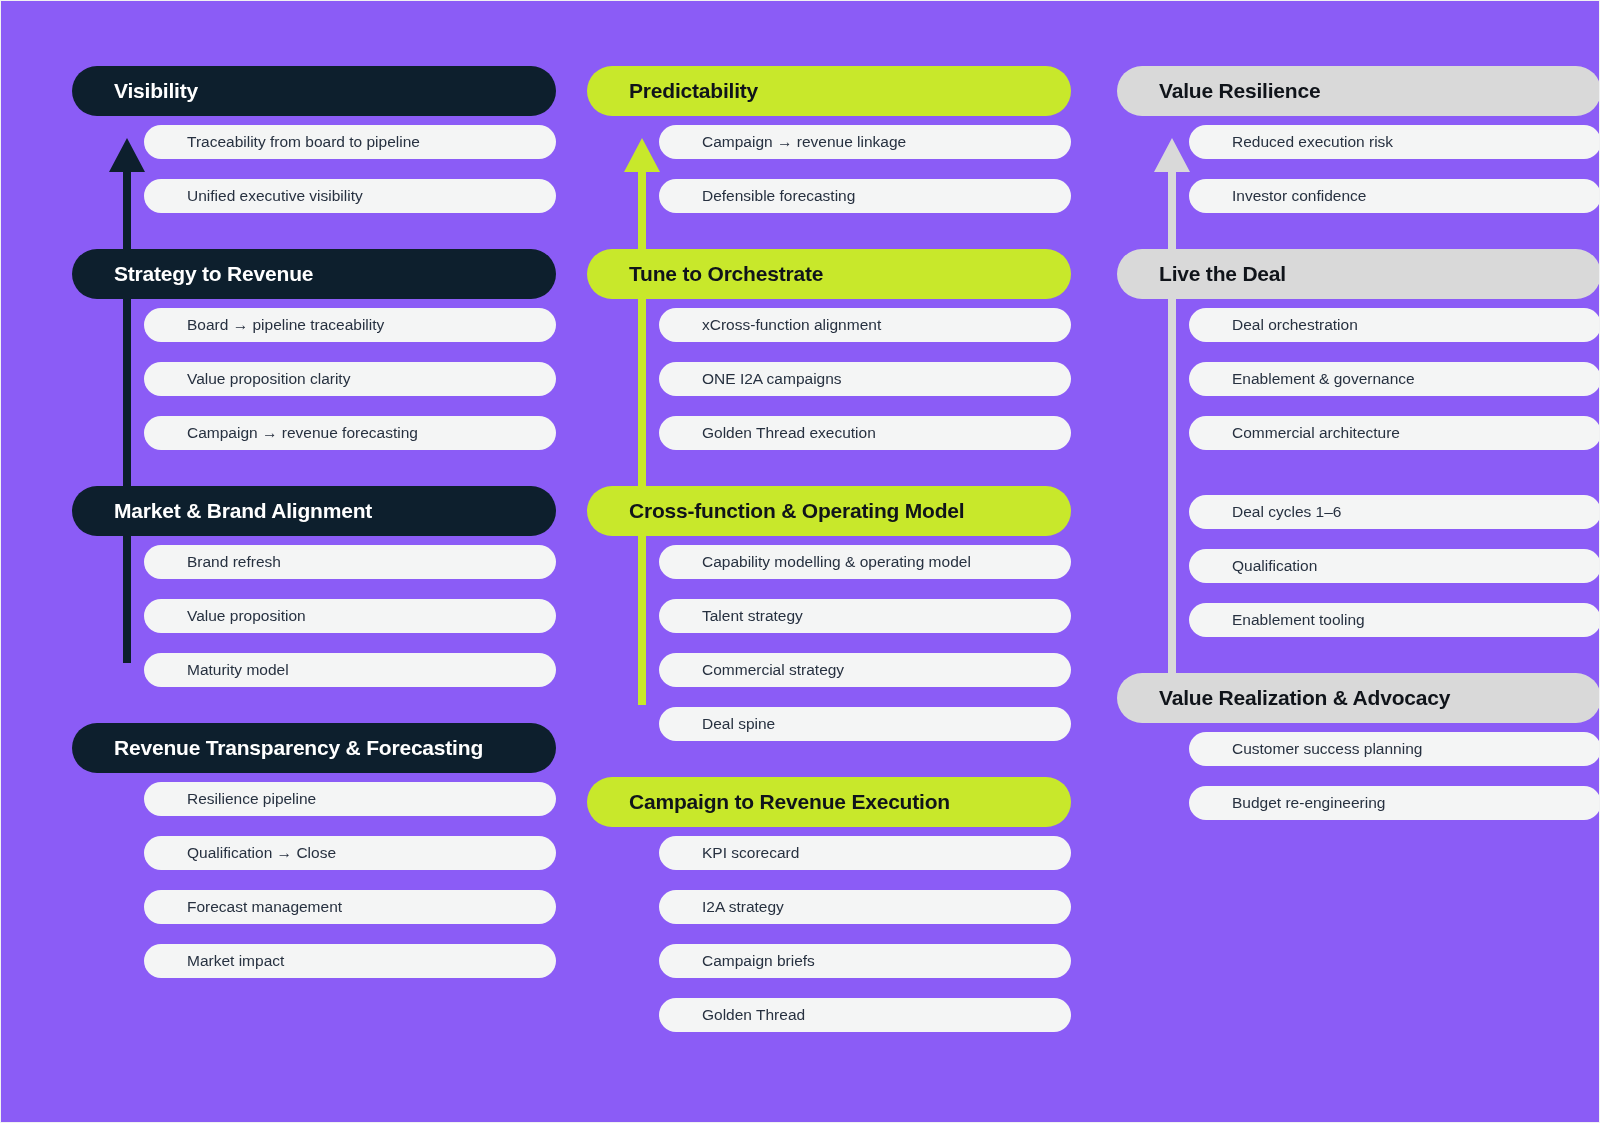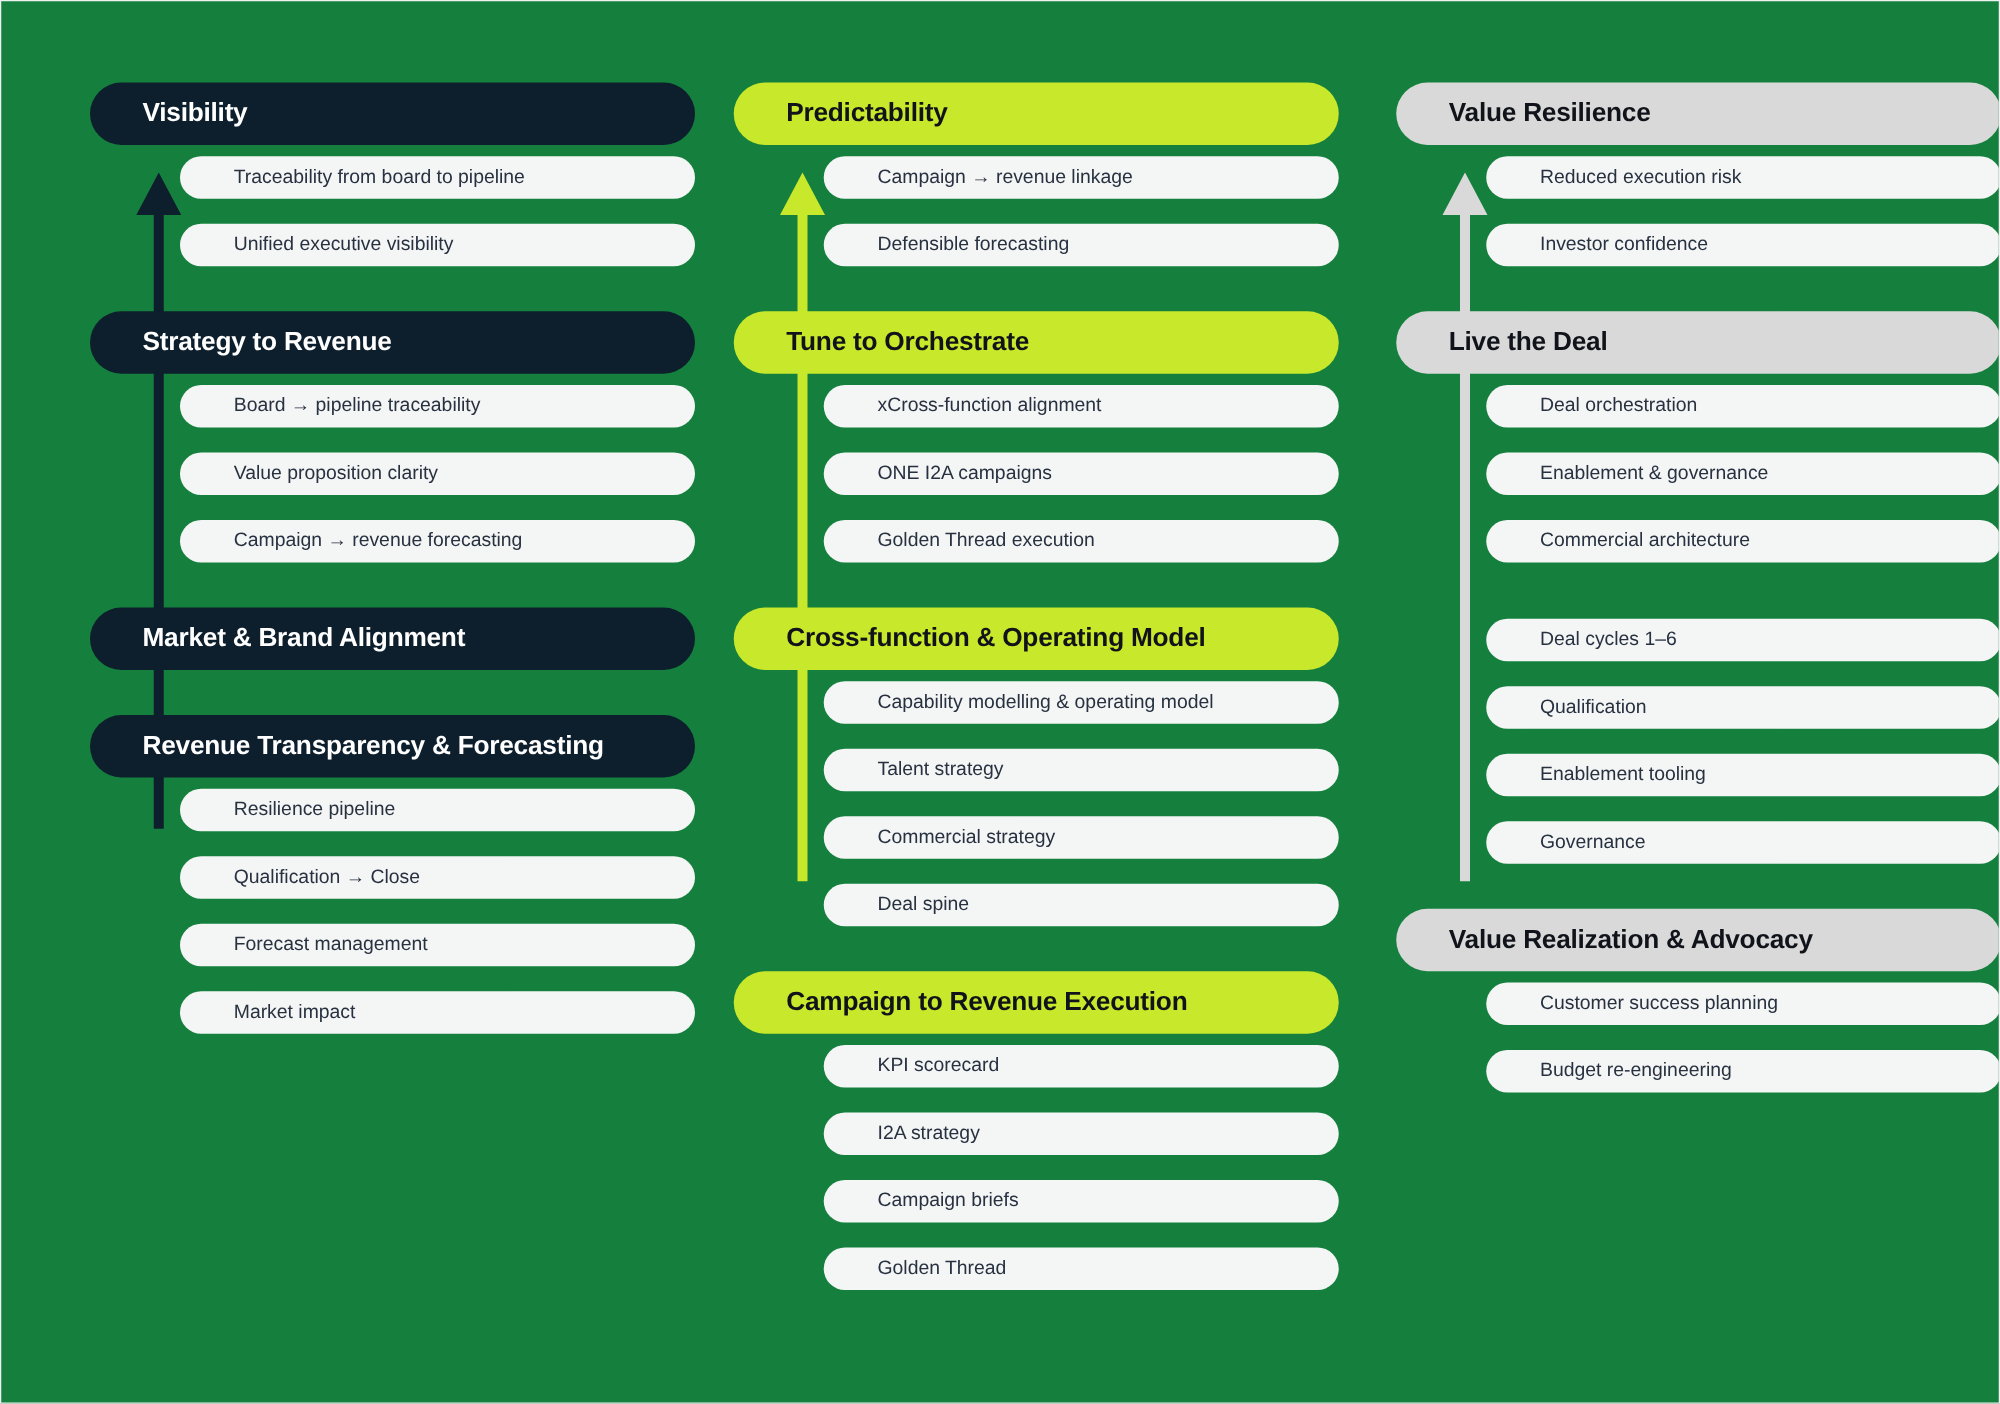--- a/index.html
+++ b/index.html
@@ -11,21 +11,21 @@
     width: 1600px;
     height: 1123px;
     font-family: "Liberation Sans", sans-serif;
     -webkit-font-smoothing: antialiased;
   }
 
   #canvas {
     position: relative;
     width: 1600px;
     height: 1123px;
-    background: #15803d;
+    background: #8b5cf6;
     box-sizing: border-box;
     border: 1px solid #f0f1f2;
     overflow: hidden;
   }
 
   .columns {
     position: absolute;
     left: 0;
     top: 0;
     width: 1600px;
@@ -135,20 +135,25 @@
             <div class="group-header">Strategy to Revenue</div>
             <div class="group-items">
               <div class="item-pill">Board → pipeline traceability</div>
               <div class="item-pill">Value proposition clarity</div>
               <div class="item-pill">Campaign → revenue forecasting</div>
             </div>
           </div>
           <div class="gap-after"></div>
           <div class="group">
             <div class="group-header">Market &amp; Brand Alignment</div>
+            <div class="group-items">
+              <div class="item-pill">Brand refresh</div>
+              <div class="item-pill">Value proposition</div>
+              <div class="item-pill">Maturity model</div>
+            </div>
           </div>
           <div class="gap-after"></div>
           <div class="group">
             <div class="group-header">Revenue Transparency &amp; Forecasting</div>
             <div class="group-items">
               <div class="item-pill">Resilience pipeline</div>
               <div class="item-pill">Qualification → Close</div>
               <div class="item-pill">Forecast management</div>
               <div class="item-pill">Market impact</div>
             </div>
@@ -222,21 +227,20 @@
               <div class="item-pill">Enablement &amp; governance</div>
               <div class="item-pill">Commercial architecture</div>
             </div>
           </div>
           <div class="gap-after"></div>
           <div class="group">
             <div class="group-items">
               <div class="item-pill">Deal cycles 1–6</div>
               <div class="item-pill">Qualification</div>
               <div class="item-pill">Enablement tooling</div>
-              <div class="item-pill">Governance</div>
             </div>
           </div>
           <div class="gap-after"></div>
           <div class="group">
             <div class="group-header">Value Realization &amp; Advocacy</div>
             <div class="group-items">
               <div class="item-pill">Customer success planning</div>
               <div class="item-pill">Budget re-engineering</div>
             </div>
           </div>

